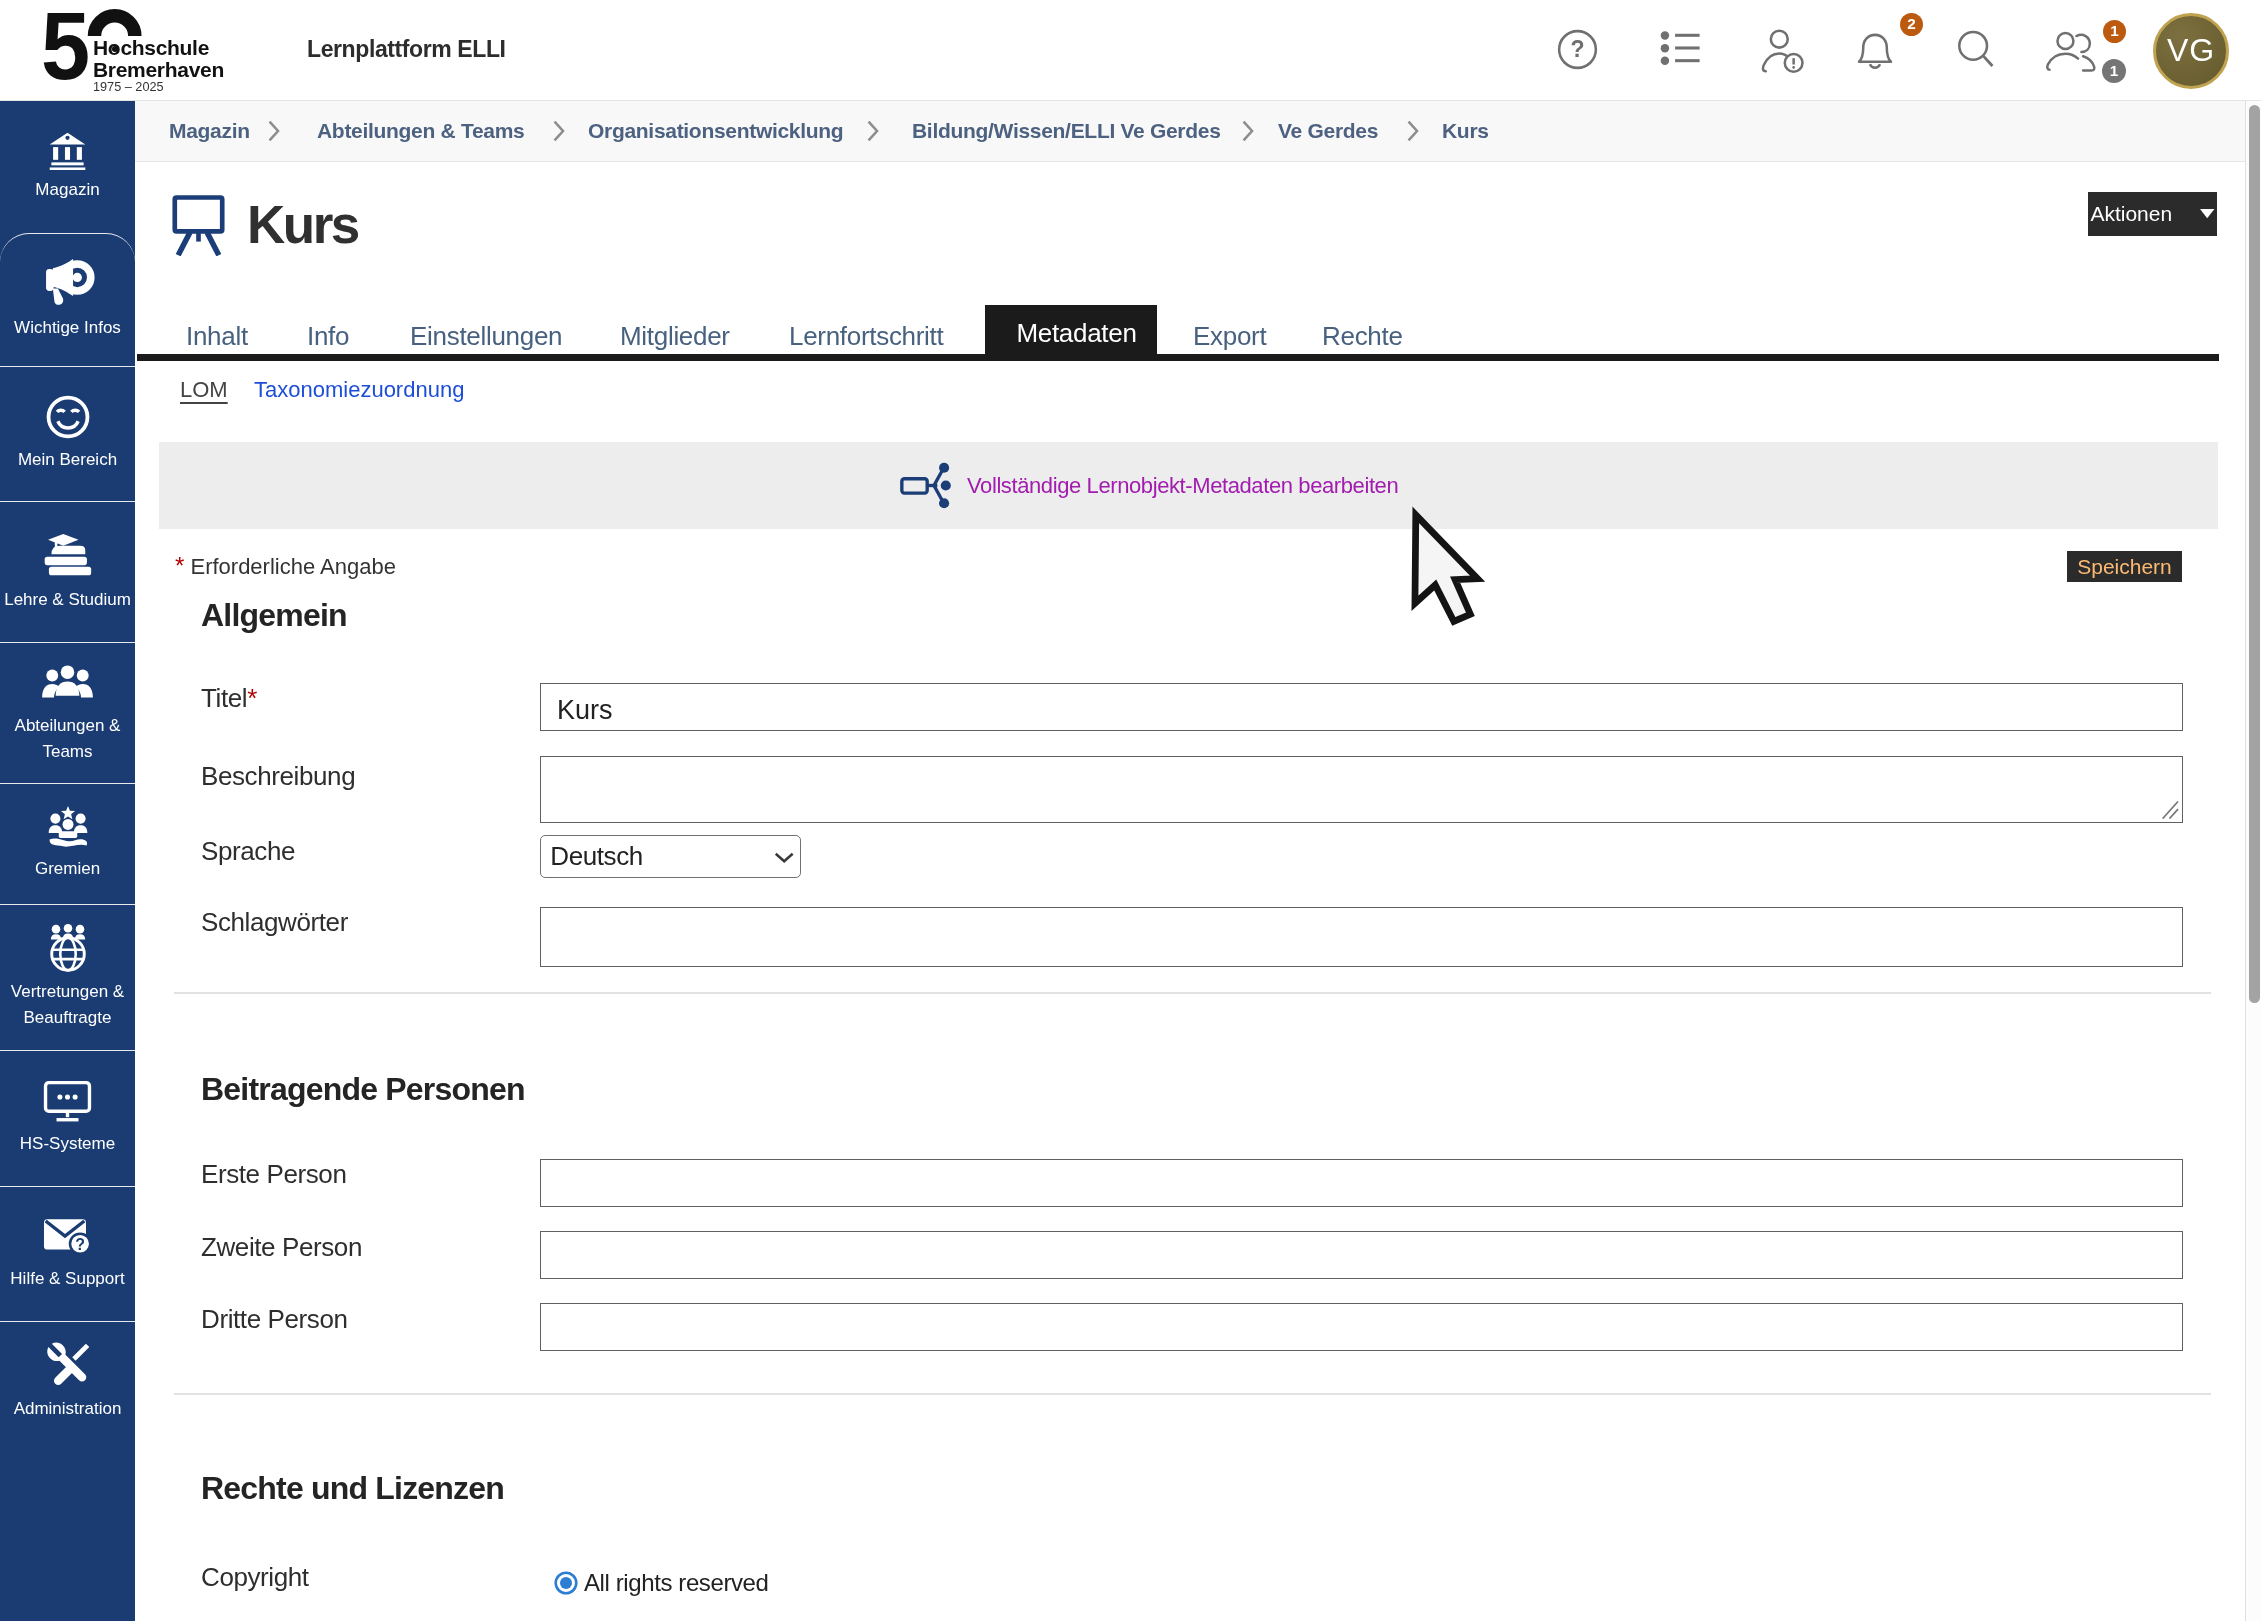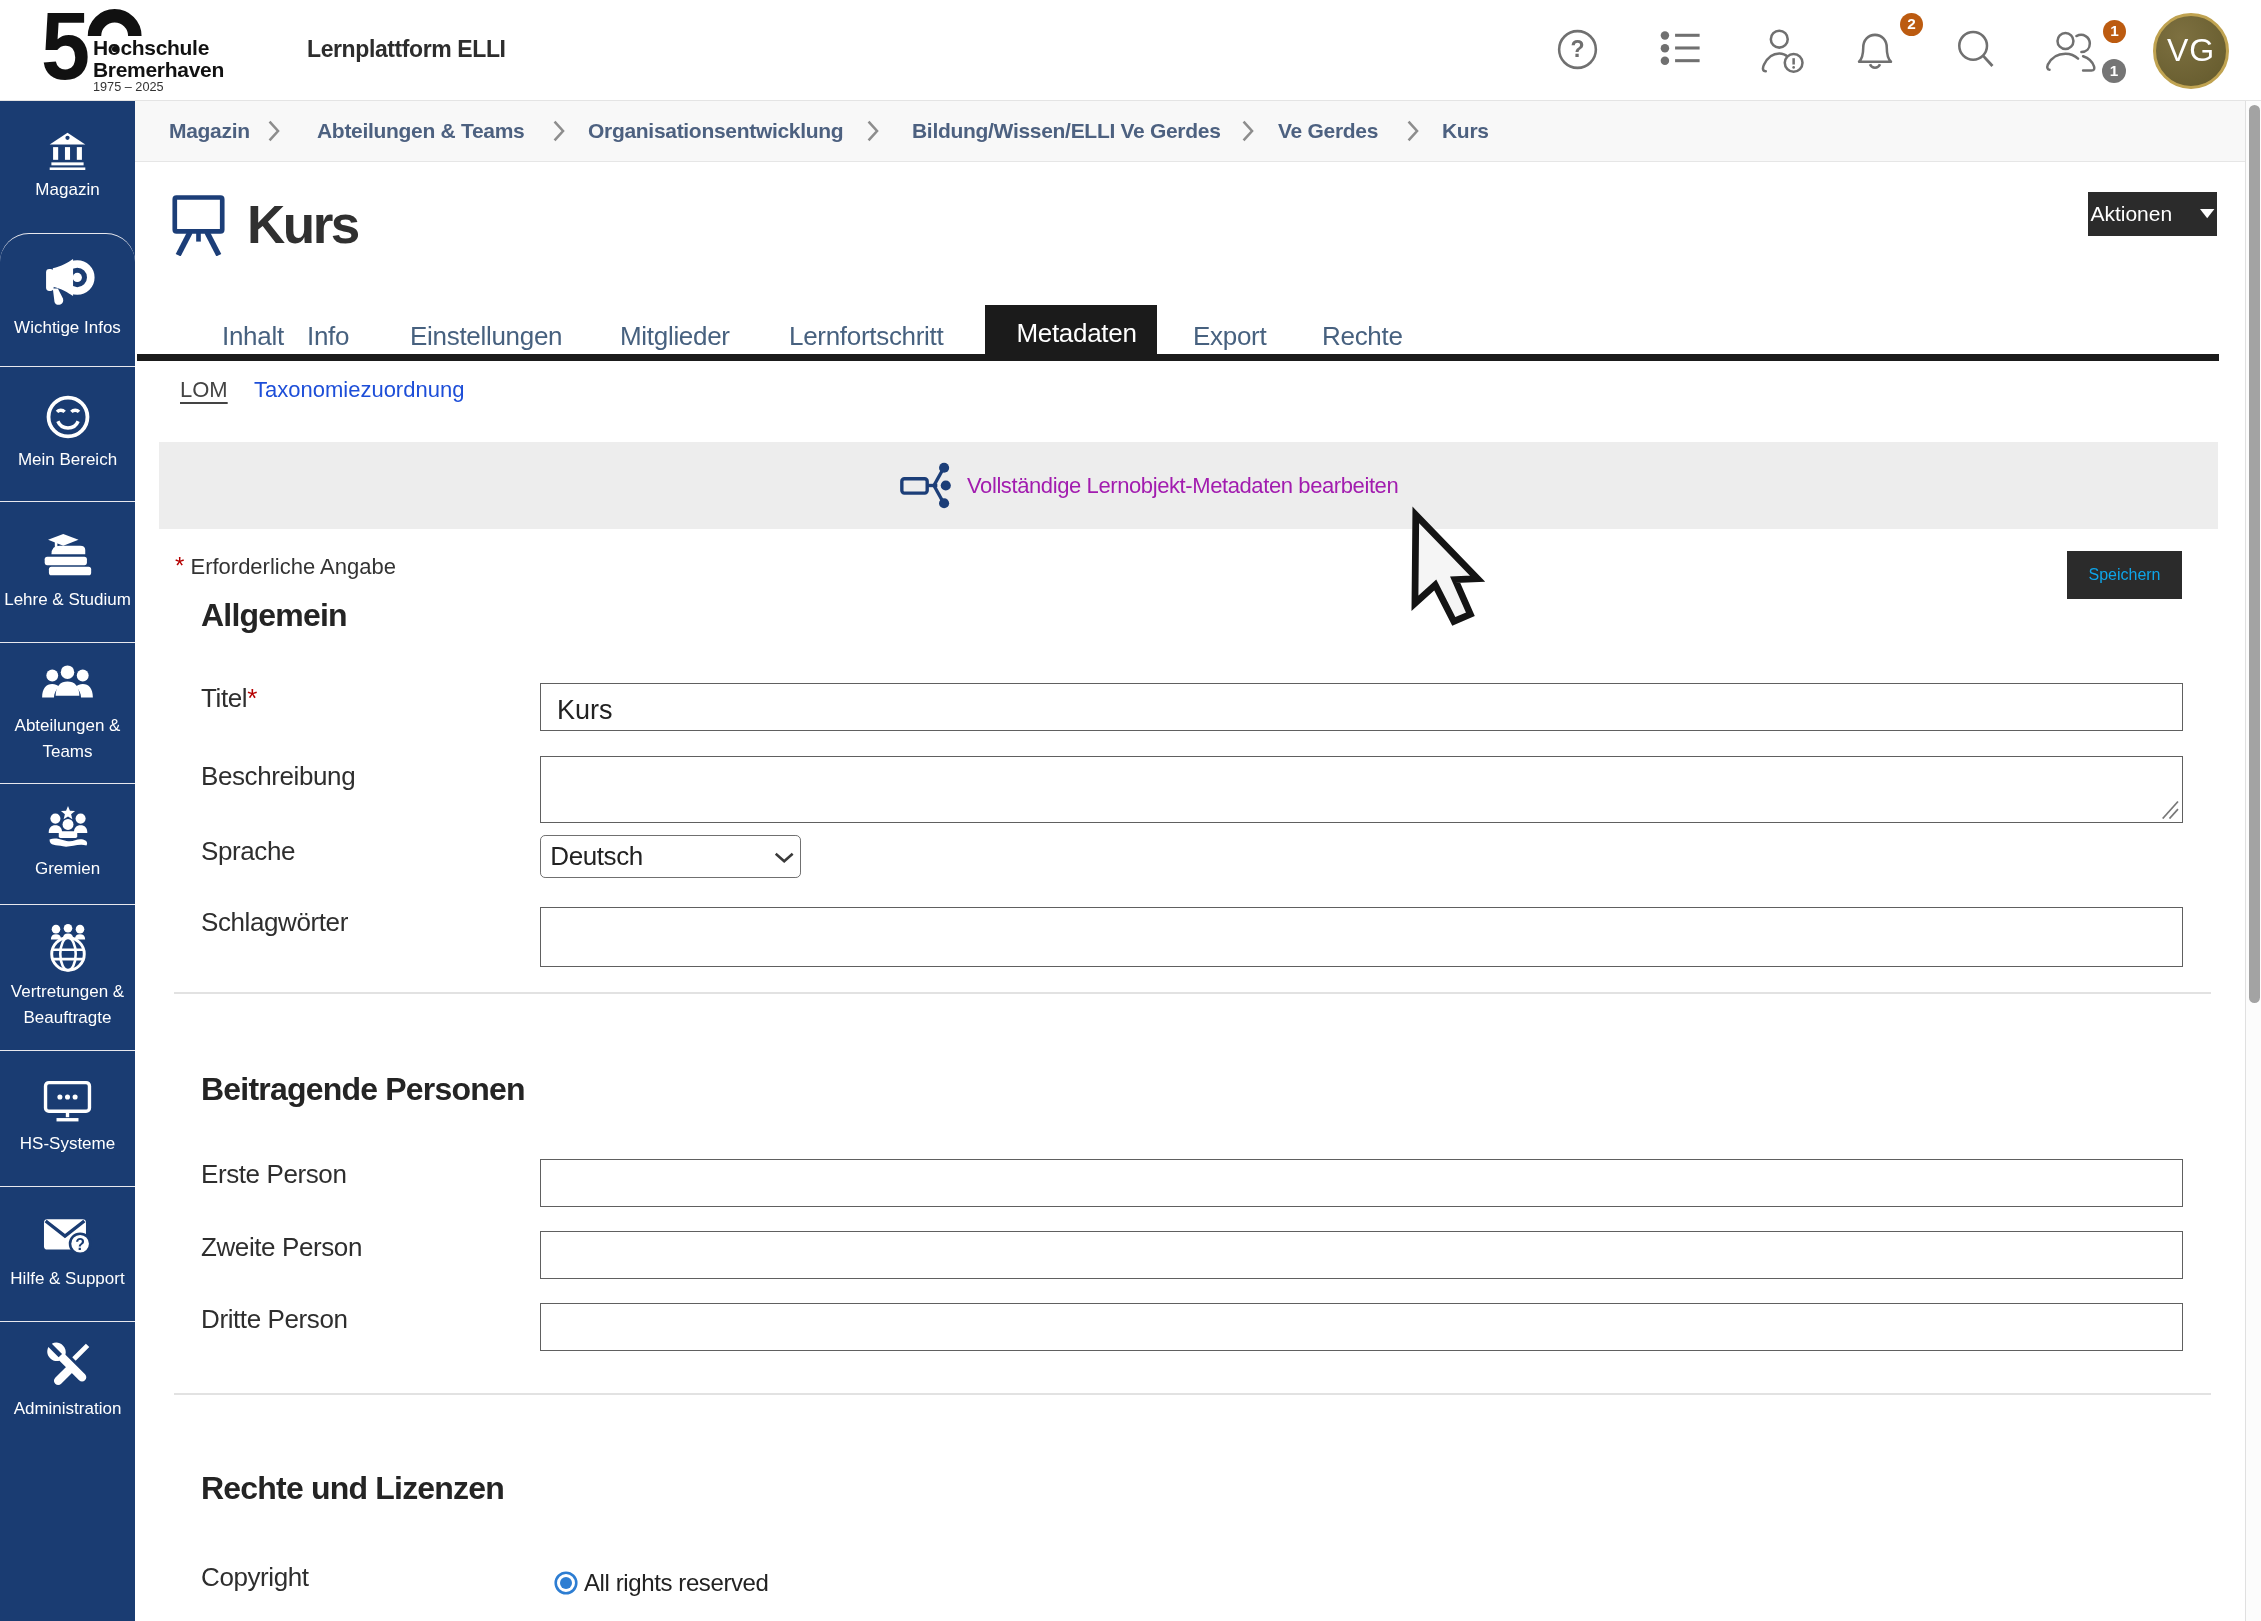--- a/index.html
+++ b/index.html
@@ -34,22 +34,22 @@
                   display:flex; align-items:center; justify-content:center; gap:28px; font-size:21px; }
   .tab { position:absolute; top:321px; font-size:26px; color:#47617f; letter-spacing:-0.3px; }
   #tab-active { position:absolute; left:985px; top:305px; width:172px; height:56px; background:#1b1b1b; color:#fff;
                 display:flex; align-items:center; justify-content:center; font-size:26px; letter-spacing:-0.3px;padding-left:11px; }
   #tabline { position:absolute; left:137px; top:354px; width:2082px; height:6.8px; background:#1b1b1b; }
   .subtab { position:absolute; top:377px; font-size:22px; }
   #banner { position:absolute; left:159px; top:442px; width:2059px; height:87px; background:#ededed; }
   #bannertext { position:absolute; left:967px; top:473px; font-size:22px; color:#a21caf; letter-spacing:-0.4px; }
   #req { position:absolute; left:175px; top:552px; font-size:22px; color:#333; }
   #req .star { color:#b50000; font-size:24px; }
-  #btn-speichern { position:absolute; left:2067px; top:551px; width:115px; height:48px; background:#2b2b2b; color:#0ea5e9;
-                   display:flex; align-items:center; justify-content:center; font-size:16px; }
+  #btn-speichern { position:absolute; left:2067px; top:551px; width:115px; height:31px; background:#2b2b2b; color:#fdba74;
+                   display:flex; align-items:center; justify-content:center; font-size:21px; }
   .h2 { position:absolute; font-size:32px; font-weight:bold; color:#242424; letter-spacing:-0.8px; }
   .flabel { position:absolute; left:201px; font-size:26px; color:#2e2e2e; letter-spacing:-0.4px; }
   .flabel .star { color:#b50000; }
   .finput { position:absolute; left:540px; width:1643px; border:1.7px solid #606060; background:#fff; }
   .sep { position:absolute; left:174px; width:2037px; height:1.7px; background:#e2e2e2; }
 </style>
 </head>
 <body>
 <div id="page">
 
@@ -258,21 +258,21 @@
     <line x1="41" y1="44" x2="55" y2="71" stroke="#1c3e78" stroke-width="6.5"></line>
   </svg>
   <div id="h1kurs">Kurs</div>
   <div id="btn-aktionen">
       <span>Aktionen</span>
       <svg width="14.4" height="9.3" viewBox="0 0 17 11">
         <polygon points="0,0 17,0 8.5,11" fill="#fff"></polygon>
       </svg>
     </div>
 
-  <div class="tab" style="left:186px;margin-left:36px;">Inhalt</div>
+  <div class="tab" style="left:186px;">Inhalt</div>
   <div class="tab" style="left:307px;">Info</div>
   <div class="tab" style="left:410px;">Einstellungen</div>
   <div class="tab" style="left:620px;">Mitglieder</div>
   <div class="tab" style="left:789px;">Lernfortschritt</div>
   <div id="tab-active">Metadaten</div>
   <div class="tab" style="left:1193px;">Export</div>
   <div class="tab" style="left:1322px;">Rechte</div>
   <div id="tabline"></div>
 
   <div class="subtab" style="left:180px; color:#444; text-decoration:underline; text-underline-offset:5.1px;">LOM</div>

